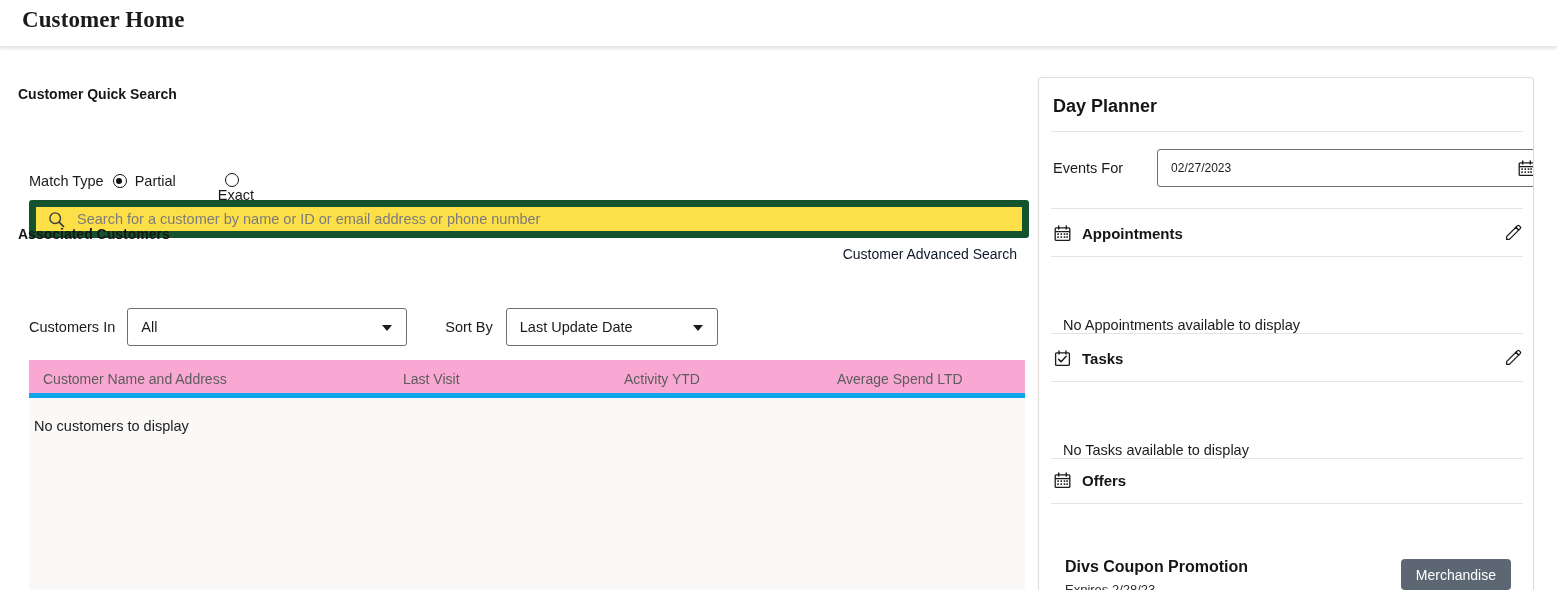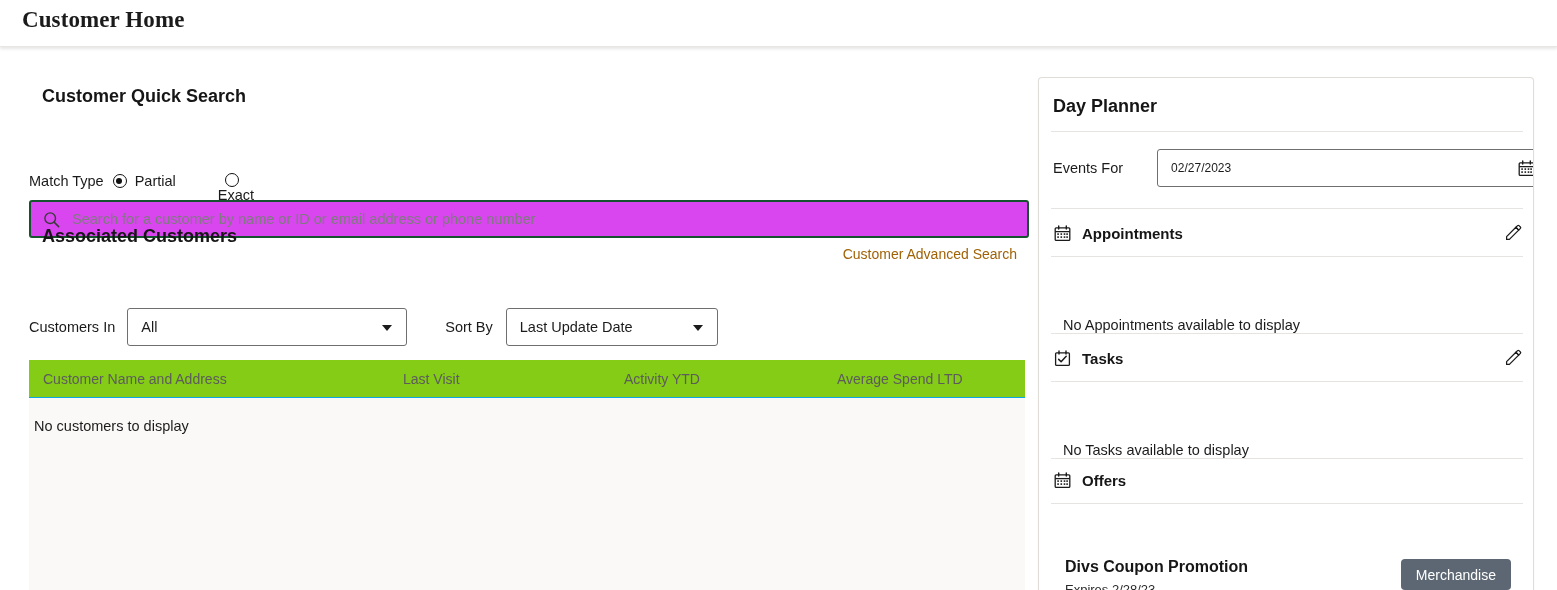--- a/index.html
+++ b/index.html
@@ -47,22 +47,22 @@
   
   .left-col {
     position: absolute;
     left: 0; top: 0;
     width: 1028px;
     height: 542px;
   }
 
   .section-title {
     position: absolute;
-    left: 42px;
-    font-size: 18px;
+    left: 18px;
+    font-size: 14px;
     font-weight: bold;
     color: #161616;
     white-space: nowrap;
   }
   .section-title.quick-search { top: 38px; }
   .section-title.assoc        { top: 178px; }
 
   
   .match-row {
     position: absolute;
@@ -107,23 +107,23 @@
     margin-left: 8px;
   }
 
   
   .search-box {
     position: absolute;
     left: 29px;
     top: 152px;
     width: 1000px;
     height: 38px;
-    border: 2px solid #14532d;
+    border: 7px solid #14532d;
     border-radius: 3px;
-    background: #d946ef;
+    background: #fde047;
     display: flex;
     align-items: center;
   }
   .search-icon {
     margin-left: 12px;
     flex: 0 0 auto;
     display: flex;
     align-items: center;
   }
   .search-input {
@@ -139,21 +139,21 @@
     height: 100%;
   }
   .search-input::placeholder { color: #7c7c7c; }
 
   
   .adv-link {
     position: absolute;
     right: 11px;
     top: 198px;
     font-size: 14px;
-    color: #a16207;
+    color: #0f172a;
     text-decoration: none;
     white-space: nowrap;
     cursor: pointer;
   }
 
   
   .filter-row {
     position: absolute;
     left: 29px;
     top: 260px;
@@ -203,22 +203,22 @@
   .cust-table {
     position: absolute;
     left: 29px;
     top: 312px;
     width: 996px;
     bottom: 0;
     background: #faf9f8;
   }
   .table-head {
     height: 38px;
-    background: #84cc16;
-    border-bottom: 1px solid #0ea5e9;
+    background: #f9a8d4;
+    border-bottom: 5px solid #0ea5e9;
     position: relative;
   }
   .th {
     position: absolute;
     top: 11px;
     font-size: 14px;
     color: #5c5c5c;
     white-space: nowrap;
   }
   .th.c0 { left: 14px; }

